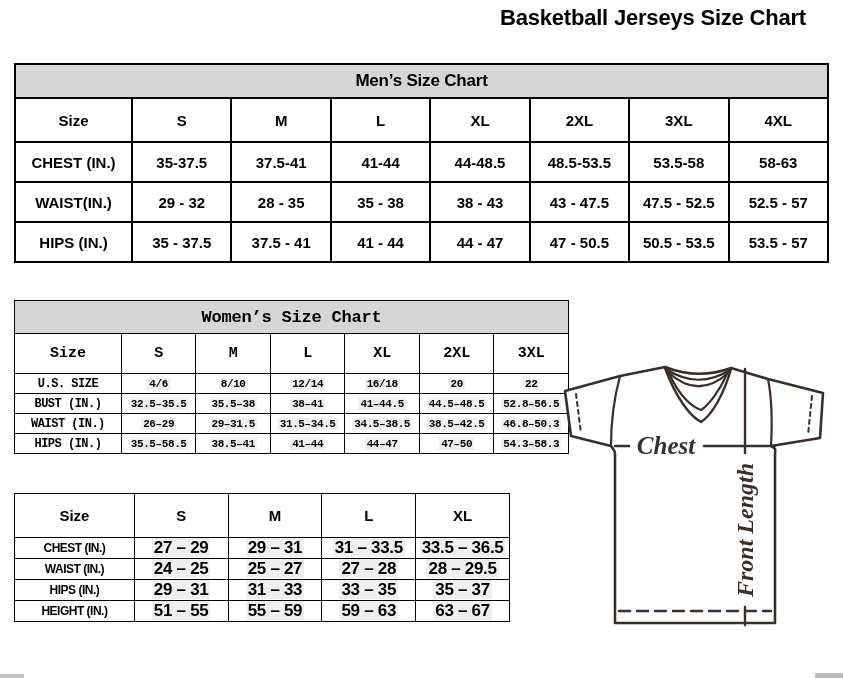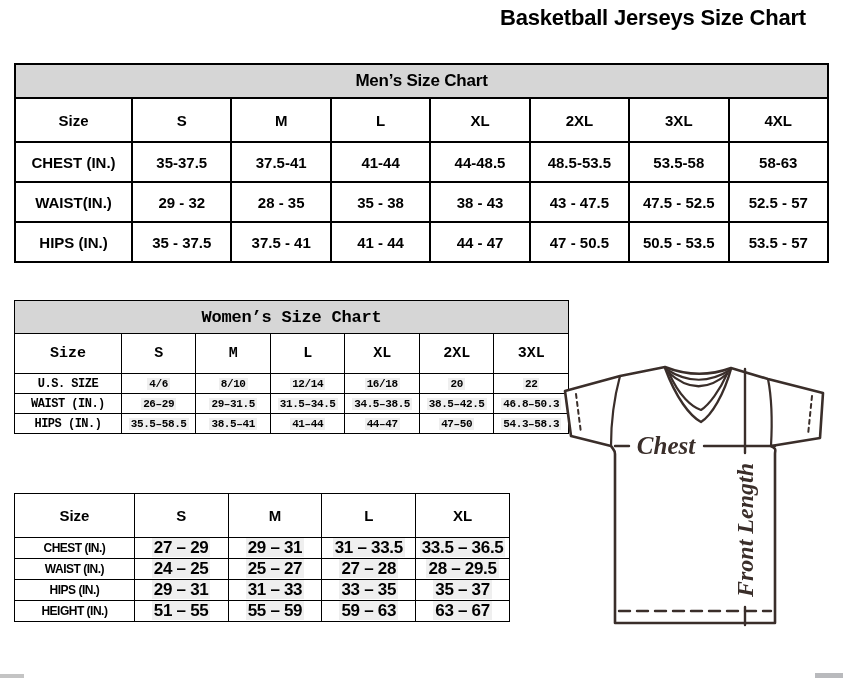--- a/index.html
+++ b/index.html
@@ -142,20 +142,29 @@
         <tr>
           <td class="rowlabel">U.S. SIZE</td>
           <td><span class="hl">4/6</span></td>
           <td><span class="hl">8/10</span></td>
           <td><span class="hl">12/14</span></td>
           <td><span class="hl">16/18</span></td>
           <td><span class="hl">20</span></td>
           <td><span class="hl">22</span></td>
         </tr>
         <tr>
+          <td class="rowlabel">BUST (IN.)</td>
+          <td><span class="hl">32.5–35.5</span></td>
+          <td><span class="hl">35.5–38</span></td>
+          <td><span class="hl">38–41</span></td>
+          <td><span class="hl">41–44.5</span></td>
+          <td><span class="hl">44.5–48.5</span></td>
+          <td><span class="hl">52.8–56.5</span></td>
+        </tr>
+        <tr>
           <td class="rowlabel">WAIST (IN.)</td>
           <td><span class="hl">26–29</span></td>
           <td><span class="hl">29–31.5</span></td>
           <td><span class="hl">31.5–34.5</span></td>
           <td><span class="hl">34.5–38.5</span></td>
           <td><span class="hl">38.5–42.5</span></td>
           <td><span class="hl">46.8–50.3</span></td>
         </tr>
         <tr>
           <td class="rowlabel">HIPS (IN.)</td>

